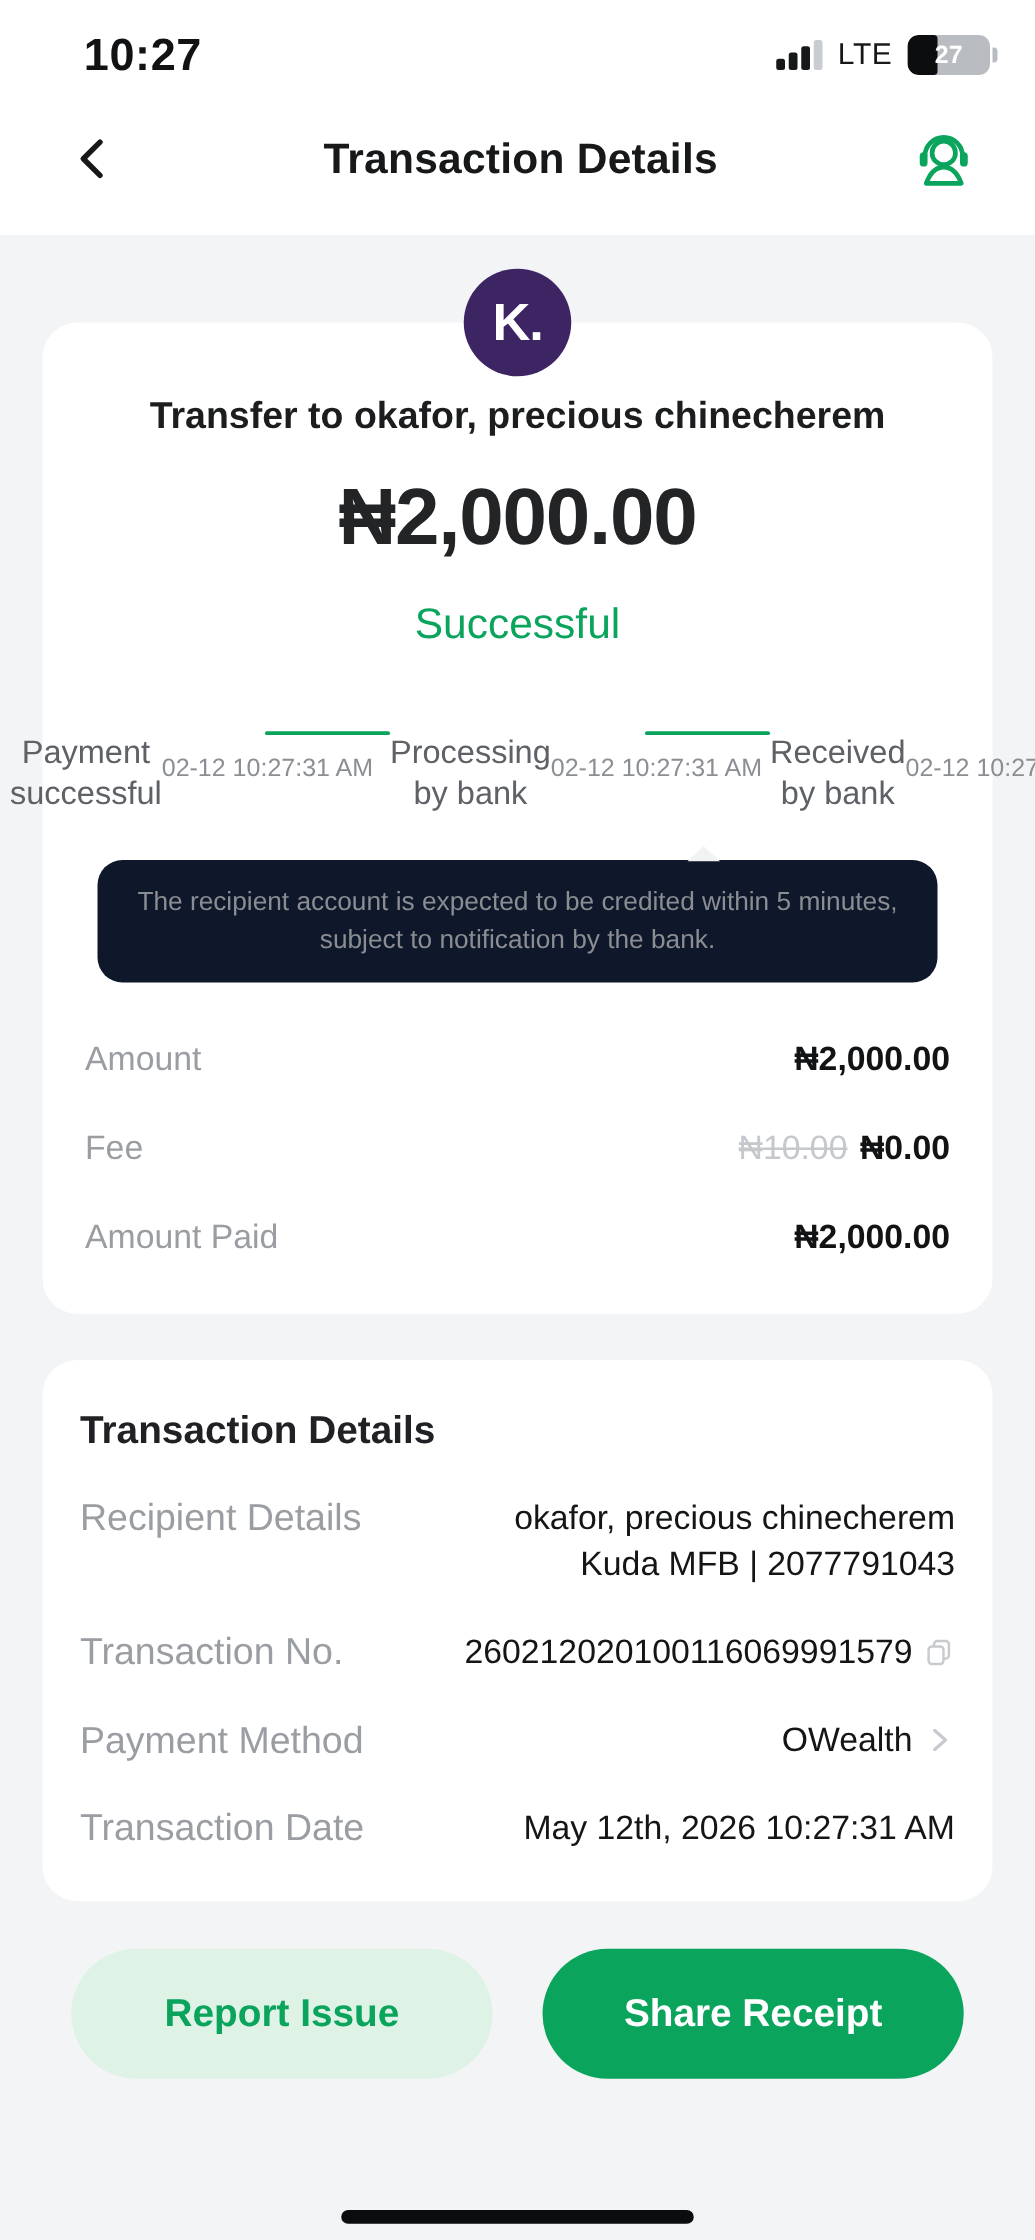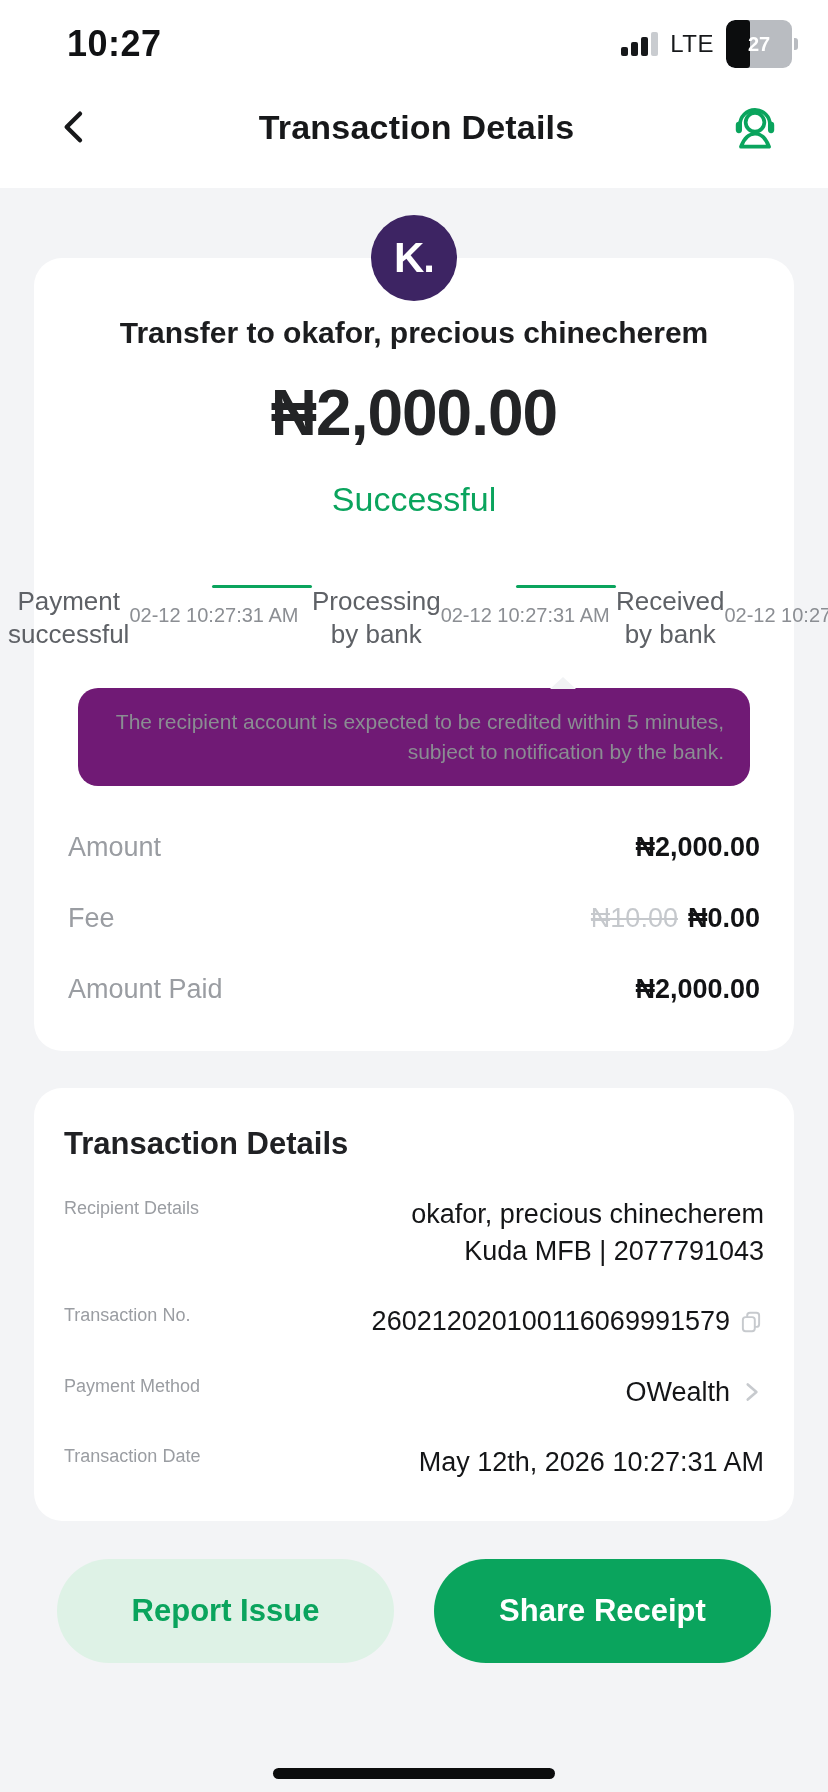--- a/index.html
+++ b/index.html
@@ -15,21 +15,21 @@
     display:flex; justify-content:space-between; align-items:center;
     padding:22px 30px 0 56px; height:66px;
   }
   .time { font-size:36px; font-weight:700; color:#111214; letter-spacing:.5px; }
   .status-right { display:flex; align-items:center; gap:12px; }
   .sig { display:flex; align-items:flex-end; gap:3px; height:24px; }
   .sig i { display:block; width:7px; border-radius:2px; background:#16181a; }
   .sig i:nth-child(1){height:9px;} .sig i:nth-child(2){height:14px;}
   .sig i:nth-child(3){height:19px;} .sig i:nth-child(4){height:24px; background:#c9ccd0;}
   .lte { font-size:24px; color:#16181a; font-weight:500; letter-spacing:.5px; }
-  .battery { position:relative; width:66px; height:48px; background:#b9bcc1; border-radius:9px; overflow:hidden; }
+  .battery { position:relative; width:66px; height:32px; background:#b9bcc1; border-radius:9px; overflow:hidden; }
   .battery .fill { position:absolute; left:0; top:0; bottom:0; width:36%; background:#0c0d0e; border-radius:9px 3px 3px 9px; }
   .battery .pct { position:absolute; inset:0; display:flex; align-items:center; justify-content:center;
     color:#ffffff; font-size:20px; font-weight:700; }
   .battery-nub { width:4px; height:12px; background:#b9bcc1; border-radius:0 3px 3px 0; margin-left:-10px; }
   .nav-bar { display:flex; align-items:center; justify-content:space-between; padding:32px 44px 0 44px; }
   .back-btn { width:52px; height:52px; display:flex; align-items:center; }
   .nav-title { font-size:34px; font-weight:700; color:#17181a; letter-spacing:.2px; }
   .support-btn { width:58px; height:58px; display:flex; align-items:center; justify-content:center; }
   
   .content { padding:0 34px; }
@@ -47,41 +47,41 @@
   .big-amount { margin-top:26px; font-size:64px; font-weight:800; color:#232426; letter-spacing:-1px; }
   .status-text { margin-top:30px; font-size:34px; font-weight:500; color:#0AA45D; }
   
   .stepper { margin-top:50px; display:flex; justify-content:center; align-items:flex-start; }
   .step { width:204px; display:flex; flex-direction:row; align-items:center; }
   .connector { flex:0 0 100px; height:3px; background:#0AA45D; margin-top:16px; border-radius:2px; }
   .step-label { margin-top:16px; font-size:26px; color:#5e6166; line-height:1.28; white-space:pre-line; }
   .step-time { margin-top:10px; font-size:20px; color:#8b8e93; white-space:nowrap; }
   
   .notice-box {
-    margin:36px 14px 0 14px; position:relative; background:#701a75; border-radius:20px;
-    padding:19px 26px; text-align:right;
+    margin:36px 14px 0 14px; position:relative; background:#0f172a; border-radius:20px;
+    padding:19px 26px; text-align:center;
   }
   .notice-box .notch {
     position:absolute; top:-11px; left:472px; width:0; height:0;
     border-left:13px solid transparent; border-right:13px solid transparent;
     border-bottom:12px solid #F1F2F4;
   }
   .notice-text { font-size:21px; line-height:1.45; color:#8a8d92; }
   
   .summary { margin-top:46px; }
   .summary-row { display:flex; justify-content:space-between; align-items:baseline; padding:0 4px; }
   .summary-row + .summary-row { margin-top:40px; }
   .row-label { font-size:27px; color:#9a9da2; }
   .row-value { font-size:27px; font-weight:700; color:#121315; }
   .fee-old { font-size:27px; color:#c5c8cc; text-decoration:line-through; margin-right:10px; font-weight:400; }
   
   .card2 { margin-top:37px; padding:38px 30px 40px; }
   .details-heading { font-size:31px; font-weight:700; color:#202124; }
   .detail-row { display:flex; justify-content:space-between; align-items:flex-start; margin-top:34px; }
-  .detail-label { font-size:18px; color:#9a9da2; white-space:nowrap; padding-top:2px; }
+  .detail-label { font-size:30px; color:#9a9da2; white-space:nowrap; padding-top:2px; }
   .detail-value { font-size:27px; color:#141517; font-weight:500; text-align:right; line-height:1.35; }
   .value-with-icon { display:flex; align-items:center; gap:8px; }
   .copy-btn, .chev-btn { display:flex; align-items:center; }
   
   .actions { margin-top:38px; display:flex; gap:40px; padding:0 23px; }
   .btn {
     flex:1; height:104px; border:none; border-radius:52px;
     font-family:inherit; font-size:31px; font-weight:700; cursor:pointer;
   }
   .btn-light { background:#DEF2E6; color:#0AA45D; }

